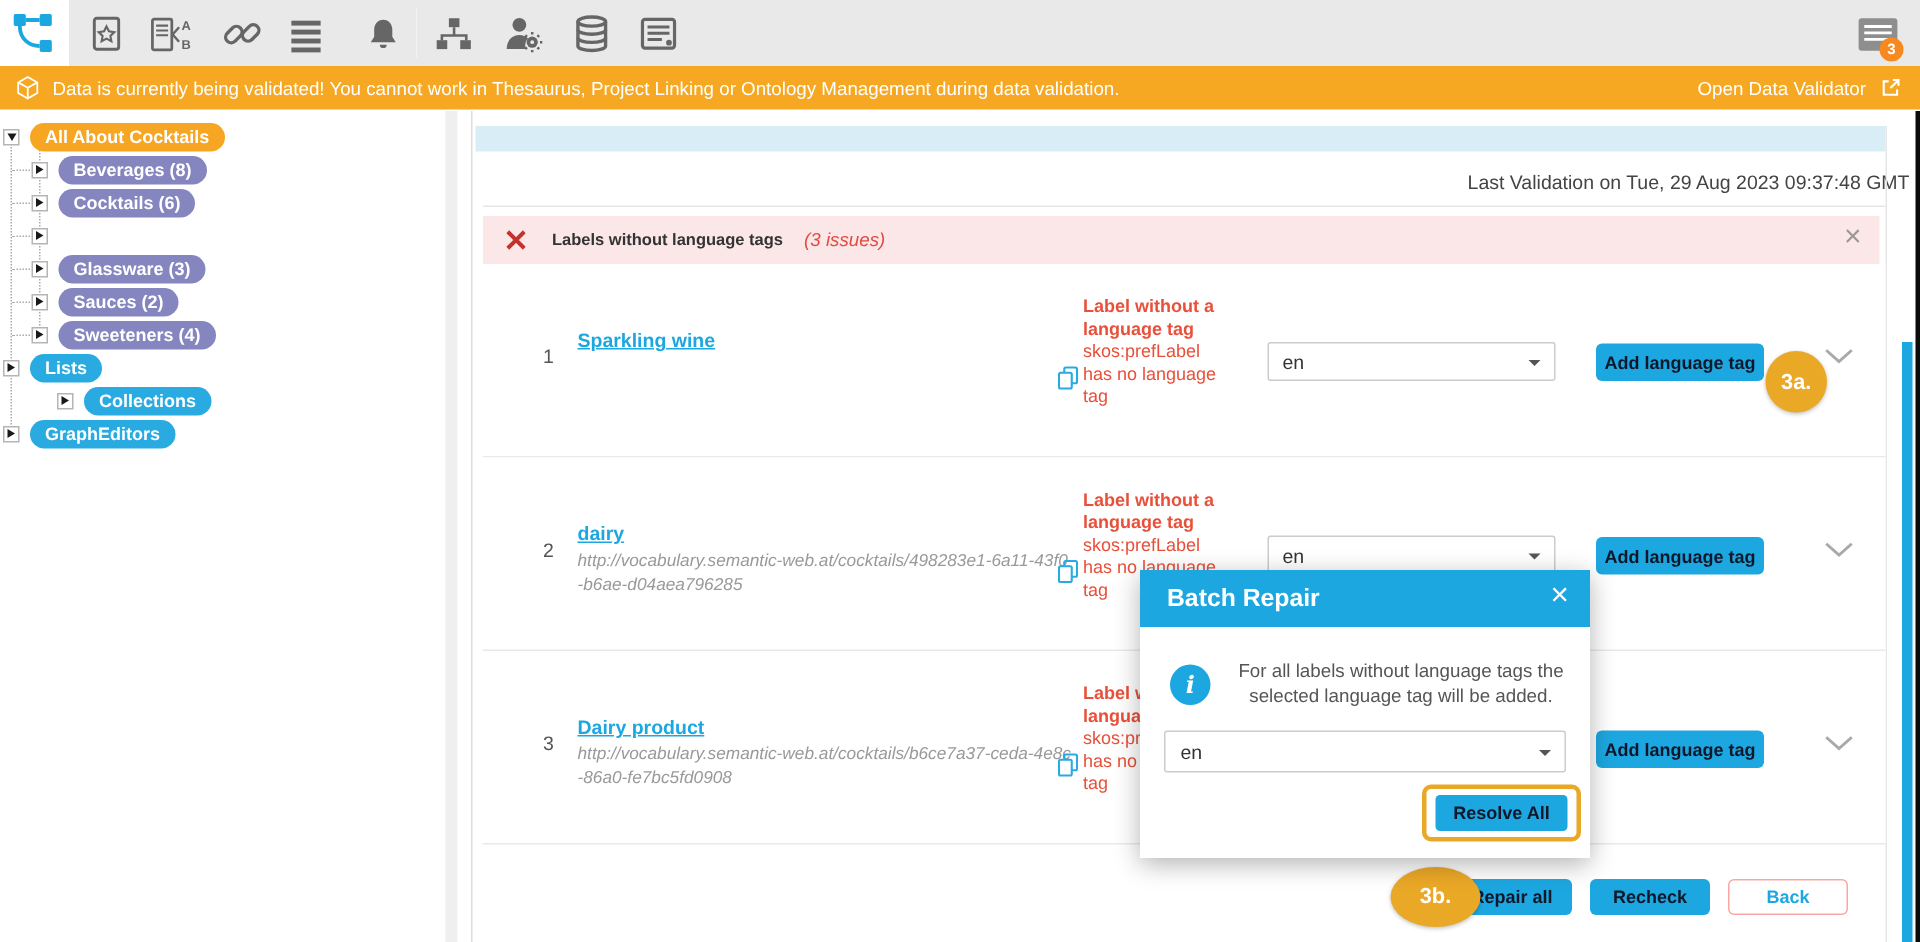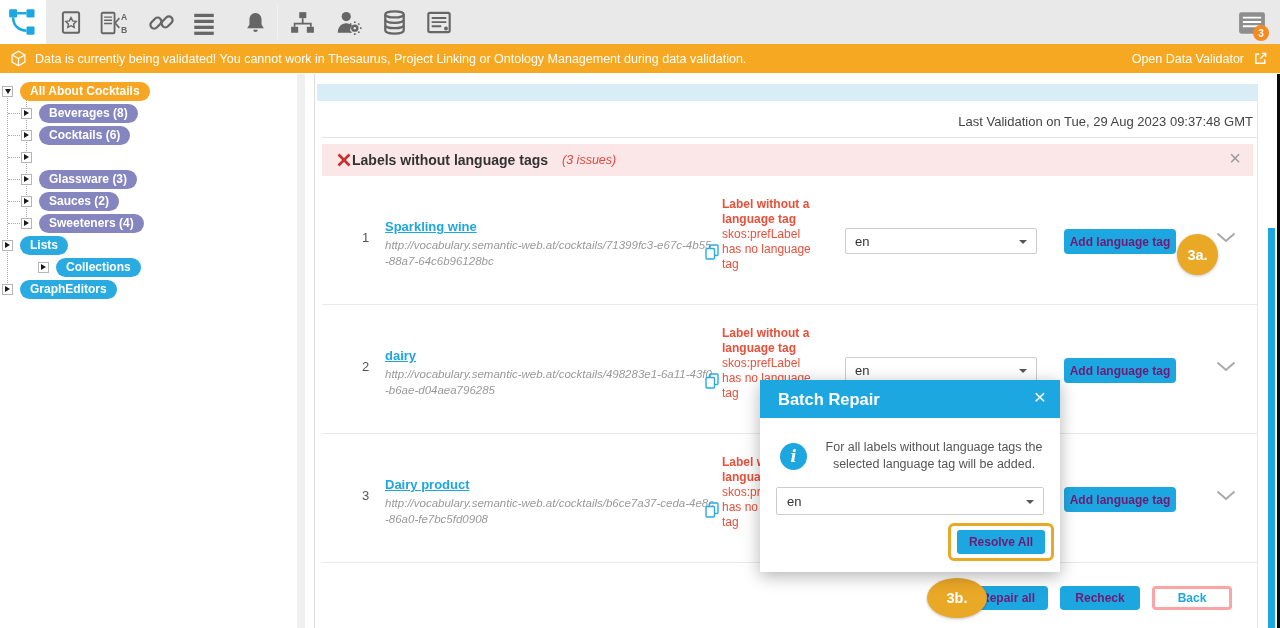--- a/index.html
+++ b/index.html
@@ -29,47 +29,47 @@
   .tri-r { width:0; height:0; border-top:3.5px solid transparent; border-bottom:3.5px solid transparent; border-left:5px solid #1a1a1a; }
   .pill { color:#fff; font-size:12px; font-weight:bold; padding:2px 10px 3px 10px; border-radius:10px; white-space:nowrap; cursor:pointer; }
   .pill.orange { background:#f6a623; }
   .pill.purple { background:#8585bf; }
   .pill.blue   { background:#29abe2; }
   .dotline-v { position:absolute; width:1px; border-left:1px dotted #a9a9a9; }
   .dotline-h { position:absolute; height:1px; border-top:1px dotted #a9a9a9; }
 
   
   .bluebar { position:absolute; left:317px; top:84px; width:940px; height:17px; background:#d9edf7; }
-  .lastval { position:absolute; left:322px; top:114px; width:931px; text-align:right; font-size:13px; color:#444; }
+  .lastval { position:absolute; left:342px; top:114px; width:931px; text-align:right; font-size:13px; color:#444; }
   .lastval-divider { position:absolute; left:322px; top:137px; width:935px; height:1px; background:#e5e5e5; }
   .vline-right { position:absolute; left:1257px; top:84px; width:1px; height:544px; background:#e6e6e6; }
 
   .issue-header { position:absolute; left:322px; top:144px; width:931px; height:32px; background:#fbe7e7; display:flex; align-items:center; }
   .issue-header .xicon { margin-left:14px; display:flex; }
-  .issue-title { margin-left:0; font-size:14px; font-weight:bold; color:#333; }
+  .issue-title { margin-left:16px; font-size:11px; font-weight:bold; color:#333; }
   .issue-count { margin-left:14px; font-size:12.5px; font-style:italic; color:#e04a3f; }
   .issue-close { position:absolute; right:12px; top:3px; font-size:20px; color:#999; cursor:pointer; }
 
   .issue-row { position:absolute; left:322px; width:935px; height:129px; background:#fff; border-bottom:1px solid #e9e9e9; }
   .row-num { position:absolute; left:40px; top:54px; font-size:13px; color:#555; }
   .row-label { position:absolute; left:63px; top:43px; font-size:13px; font-weight:bold; color:#1da7e0; text-decoration:underline; cursor:pointer; }
   .row-uri { position:absolute; left:63px; top:61px; width:330px; font-size:11.5px; font-style:italic; color:#999; line-height:1.4; word-break:break-all; }
   .row-err { position:absolute; left:400px; top:21px; width:94px; font-size:12px; line-height:15px; color:#e8503a; }
   .row-err .t { font-weight:bold; }
   .row-err .copy { position:absolute; left:-17px; top:47px; cursor:pointer; }
   .lang-select { position:absolute; left:523px; top:52px; width:192px; height:26px; border:1px solid #ccc; border-radius:2px; background:#fff; font-size:13px; color:#333; display:flex; align-items:center; padding:0 9px; cursor:pointer; }
   .caret { position:absolute; right:9px; top:11px; width:0; height:0; border-left:4px solid transparent; border-right:4px solid transparent; border-top:4.5px solid #555; }
-  .btn { display:flex; align-items:center; justify-content:center; background:#1da7e0; color:#701a75; font-size:12px; font-weight:bold; border-radius:4px; cursor:pointer; border:none; }
+  .btn { display:flex; align-items:center; justify-content:center; background:#1da7e0; color:#0f172a; font-size:12px; font-weight:bold; border-radius:4px; cursor:pointer; border:none; }
   .add-btn { position:absolute; left:742px; top:53px; width:112px; height:25px; }
   .chev { position:absolute; left:894px; top:56px; cursor:pointer; display:flex; }
 
   .badge-circle { position:absolute; width:41px; height:41px; border-radius:50%; background:#eaa827; color:#fff; font-size:14.5px; font-weight:bold; display:flex; align-items:center; justify-content:center; box-shadow:0 1px 3px rgba(0,0,0,.25); z-index:40; }
 
   .footer-btn { position:absolute; top:586px; width:80px; height:24px; }
-  .footer-back { background:#fff; color:#1da7e0; border:3px solid #fca5a5; }
+  .footer-back { background:#fff; color:#1da7e0; border:1px solid #fca5a5; }
 
   
   .modal { position:absolute; left:760px; top:380px; width:300px; height:192px; background:#fff; box-shadow:0 4px 16px rgba(0,0,0,.3); z-index:50; }
   .modal-head { position:absolute; left:0; top:0; width:100%; height:38px; background:#1da7e0; color:#fff; display:flex; align-items:center; }
   .modal-title { margin-left:18px; font-size:16.5px; font-weight:600; }
   .modal-close { position:absolute; right:14px; top:5px; font-size:21px; color:#fff; cursor:pointer; }
   .modal-info-icon { position:absolute; left:20px; top:63px; width:27px; height:27px; border-radius:50%; background:#1da7e0; color:#fff; display:flex; align-items:center; justify-content:center; font-family:"DejaVu Serif", serif; font-style:italic; font-weight:bold; font-size:16px; }
   .modal-text { position:absolute; left:58px; top:59px; width:232px; font-size:12.5px; line-height:17px; color:#555; text-align:center; }
   .modal-select { position:absolute; left:16px; top:107px; width:268px; height:28px; border:1px solid #ccc; border-radius:2px; font-size:13px; color:#333; display:flex; align-items:center; padding:0 10px; cursor:pointer; }
   .modal-select .caret { top:12px; }
@@ -284,21 +284,20 @@
       </svg>
   </span>
   <span class="issue-title">Labels without language tags</span>
   <span class="issue-count">(3 issues)</span>
   <span class="issue-close">×</span>
 </div>
 
 <div class="issue-row" style="top:176px;">
   <span class="row-num">1</span>
   <a class="row-label">Sparkling wine</a>
-  <div class="row-uri">http://vocabulary.semantic-web.at/cocktails/71399fc3-e67c-4b55-88a7-64c6b96128bc</div>
   <div class="row-err">
     <div class="t">Label without a language tag</div>
     <span class="copy">
       <svg width="14" height="16" viewBox="0 0 14 16" fill="none" stroke="#29abe2" stroke-width="1.4">
           <rect x="4.5" y="1" width="8.5" height="10.5" rx="1"></rect>
           <rect x="1" y="4.5" width="8.5" height="10.5" rx="1" fill="#fff"></rect>
         </svg>
     </span>
     <div class="d">skos:prefLabel has no language tag</div>
   </div>

